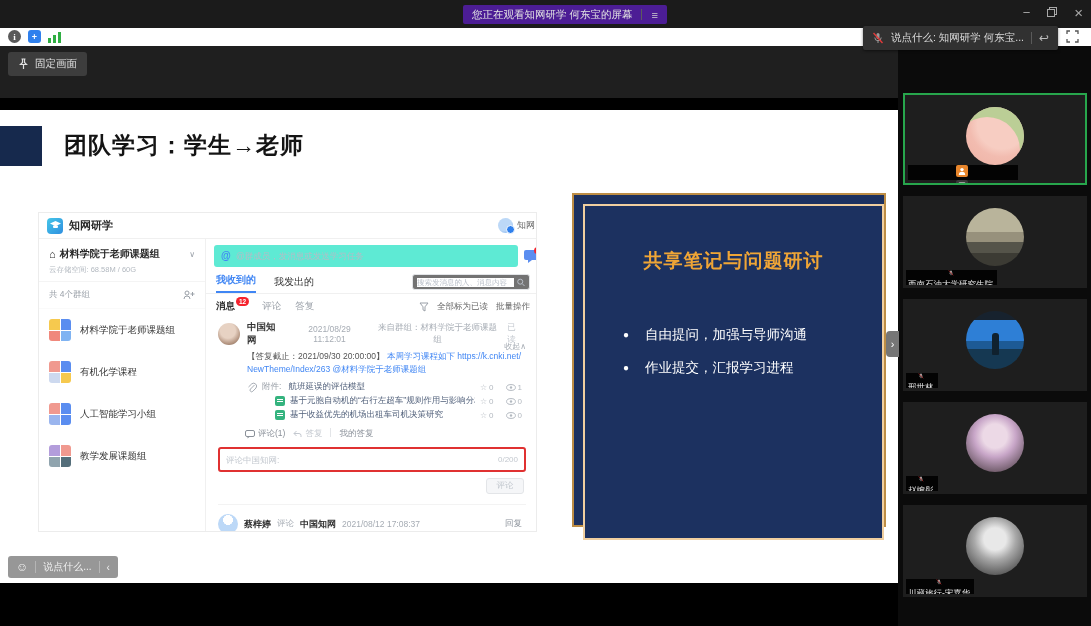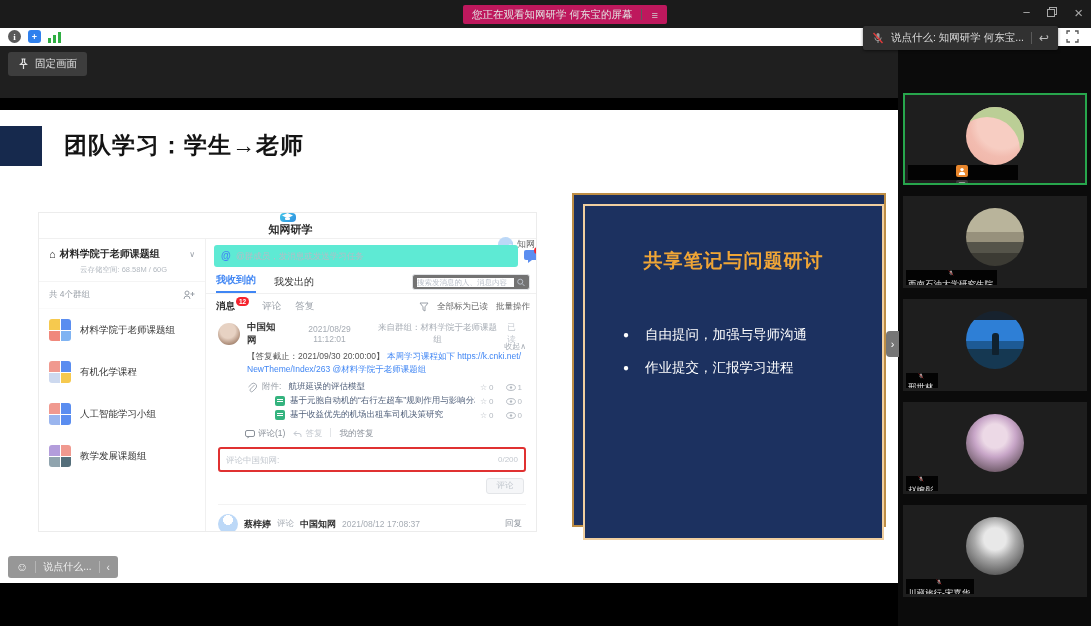--- a/index.html
+++ b/index.html
@@ -7,21 +7,21 @@
   body {
     position:relative; background:#000; overflow:hidden;
     font-family:"Liberation Sans","DejaVu Sans",sans-serif;
     -webkit-font-smoothing:antialiased;
   }
   .abs { position:absolute; }
   .flex { display:flex; align-items:center; }
 
   
   #titlebar { left:0; top:0; width:1091px; height:28px; background:#1b1b1b; }
-  .watch-pill { left:463px; top:5px; height:19px; background:#be185d; border-radius:2px;
+  .watch-pill { left:463px; top:5px; height:19px; background:#4c1d95; border-radius:2px;
     padding:0 9px; gap:9px; color:#e3e3e3; font-size:10.5px; }
   .pill-div { width:1px; height:11px; background:#5c5c5c; }
   .menu-glyph { font-size:11px; color:#cfcfcf; }
   .win-controls { right:8px; top:0; height:24px; gap:17px; color:#a8a8a8; }
   .win-controls span { cursor:default; }
   .wc-min { font-size:13px; }
   .wc-close { font-size:15px; }
 
   
   #toolstrip { left:0; top:28px; width:1091px; height:18px; background:#ffffff; }
@@ -65,38 +65,38 @@
 
   
   .chatbar { left:8px; top:446px; height:22px; padding:0 8px; gap:7px;
     background:rgba(128,128,128,.82); border-radius:3px; color:#f0f0f0; font-size:10px; z-index:6; }
   .cb-div { width:1px; height:12px; background:#b5b5b5; }
   .cb-emoji { font-size:12px; }
 
   
   .cnki-card { left:38px; top:102px; width:499px; height:320px; background:#fff;
     border:1px solid #ececec; overflow:hidden; font-size:9px; color:#333; }
-  .ck-header { height:26px; display:flex; align-items:center; padding:0 8px; border-bottom:1px solid #f0f0f0;flex-direction:column; }
+  .ck-header { height:26px; display:flex; align-items:center; padding:0 8px; border-bottom:1px solid #f0f0f0; }
   .ck-logo { width:16px; height:16px; border-radius:4px; background:linear-gradient(135deg,#45c6e8,#2f8fe0);
     display:flex; align-items:center; justify-content:center; }
   .ck-name { font-size:11px; font-weight:bold; color:#2b2b2b; margin-left:6px; }
   .ck-profile { margin-left:auto; display:flex; align-items:center; gap:4px; margin-right:-7px; }
   .ck-avatar { width:15px; height:15px; border-radius:50%; background:radial-gradient(circle at 40% 35%,#bcd8f7 0 55%,#6ea4e8 100%); position:relative; }
   .ck-avatar::after { content:""; position:absolute; right:-2px; bottom:-1px; width:7px; height:7px;
     border-radius:50%; background:#2f80ed; border:1px solid #fff; }
   .ck-profile span { font-size:9px; color:#666; white-space:nowrap; }
 
   .ck-body { display:flex; height:293px; }
   .ck-left { width:167px; border-right:1px solid #f0f0f0; }
   .grp-head { padding:8px 10px 6px 10px; border-bottom:1px solid #f4f4f4; }
   .grp-title-row { display:flex; align-items:center; gap:4px; }
   .home-glyph { font-size:11px; color:#333; }
   .grp-title { font-size:10px; font-weight:bold; color:#2b2b2b; white-space:nowrap; }
   .chev { margin-left:auto; color:#9aa0a8; font-size:8px; }
-  .storage { margin-top:4px; font-size:7.5px; color:#b3b9c0;margin-left:31px; }
+  .storage { margin-top:4px; font-size:7.5px; color:#b3b9c0; }
   .grp-count-row { display:flex; align-items:center; padding:7px 10px; color:#9aa0a8; font-size:8.5px; border-bottom:1px solid #fafafa;}
   .addgrp { margin-left:auto; }
   .grp-item { display:flex; align-items:center; gap:9px; padding:10px 10px; }
   .grp-icon { width:22px; height:22px; border-radius:3px; overflow:hidden; display:grid;
     grid-template-columns:1fr 1fr; grid-template-rows:1fr 1fr; gap:1px; background:#fff; flex:none; }
   .grp-icon i { display:block; }
   .grp-label { font-size:9.5px; color:#333; white-space:nowrap; }
 
   .ck-main { flex:1; position:relative; overflow:hidden; }
   .composer-row { display:flex; align-items:center; margin:6px 0 5px 8px; }

